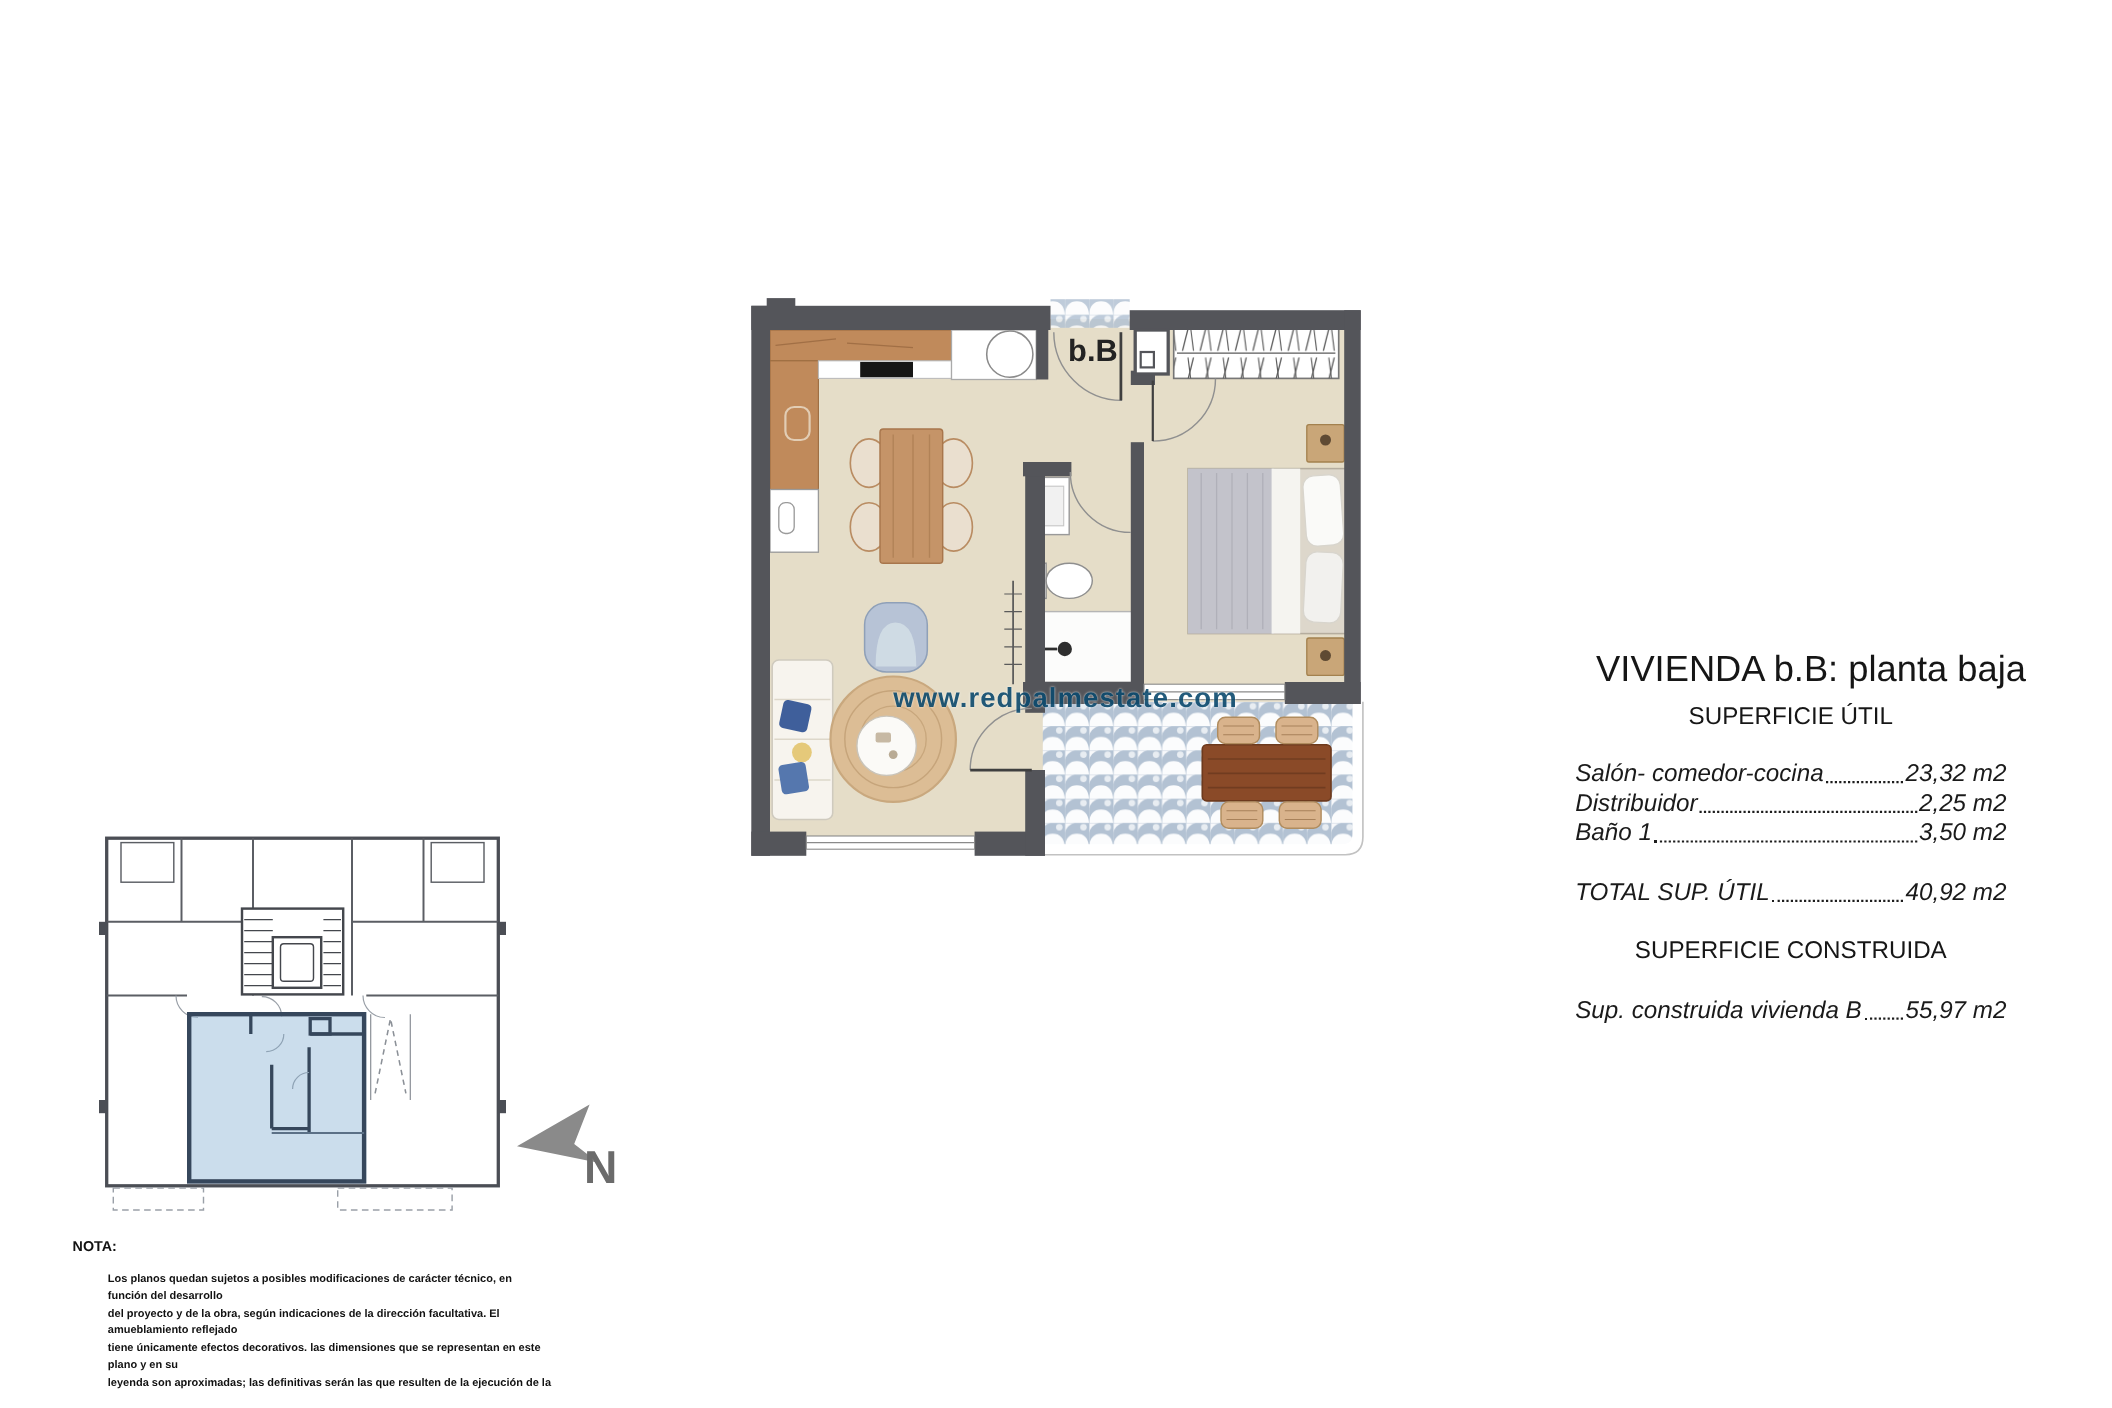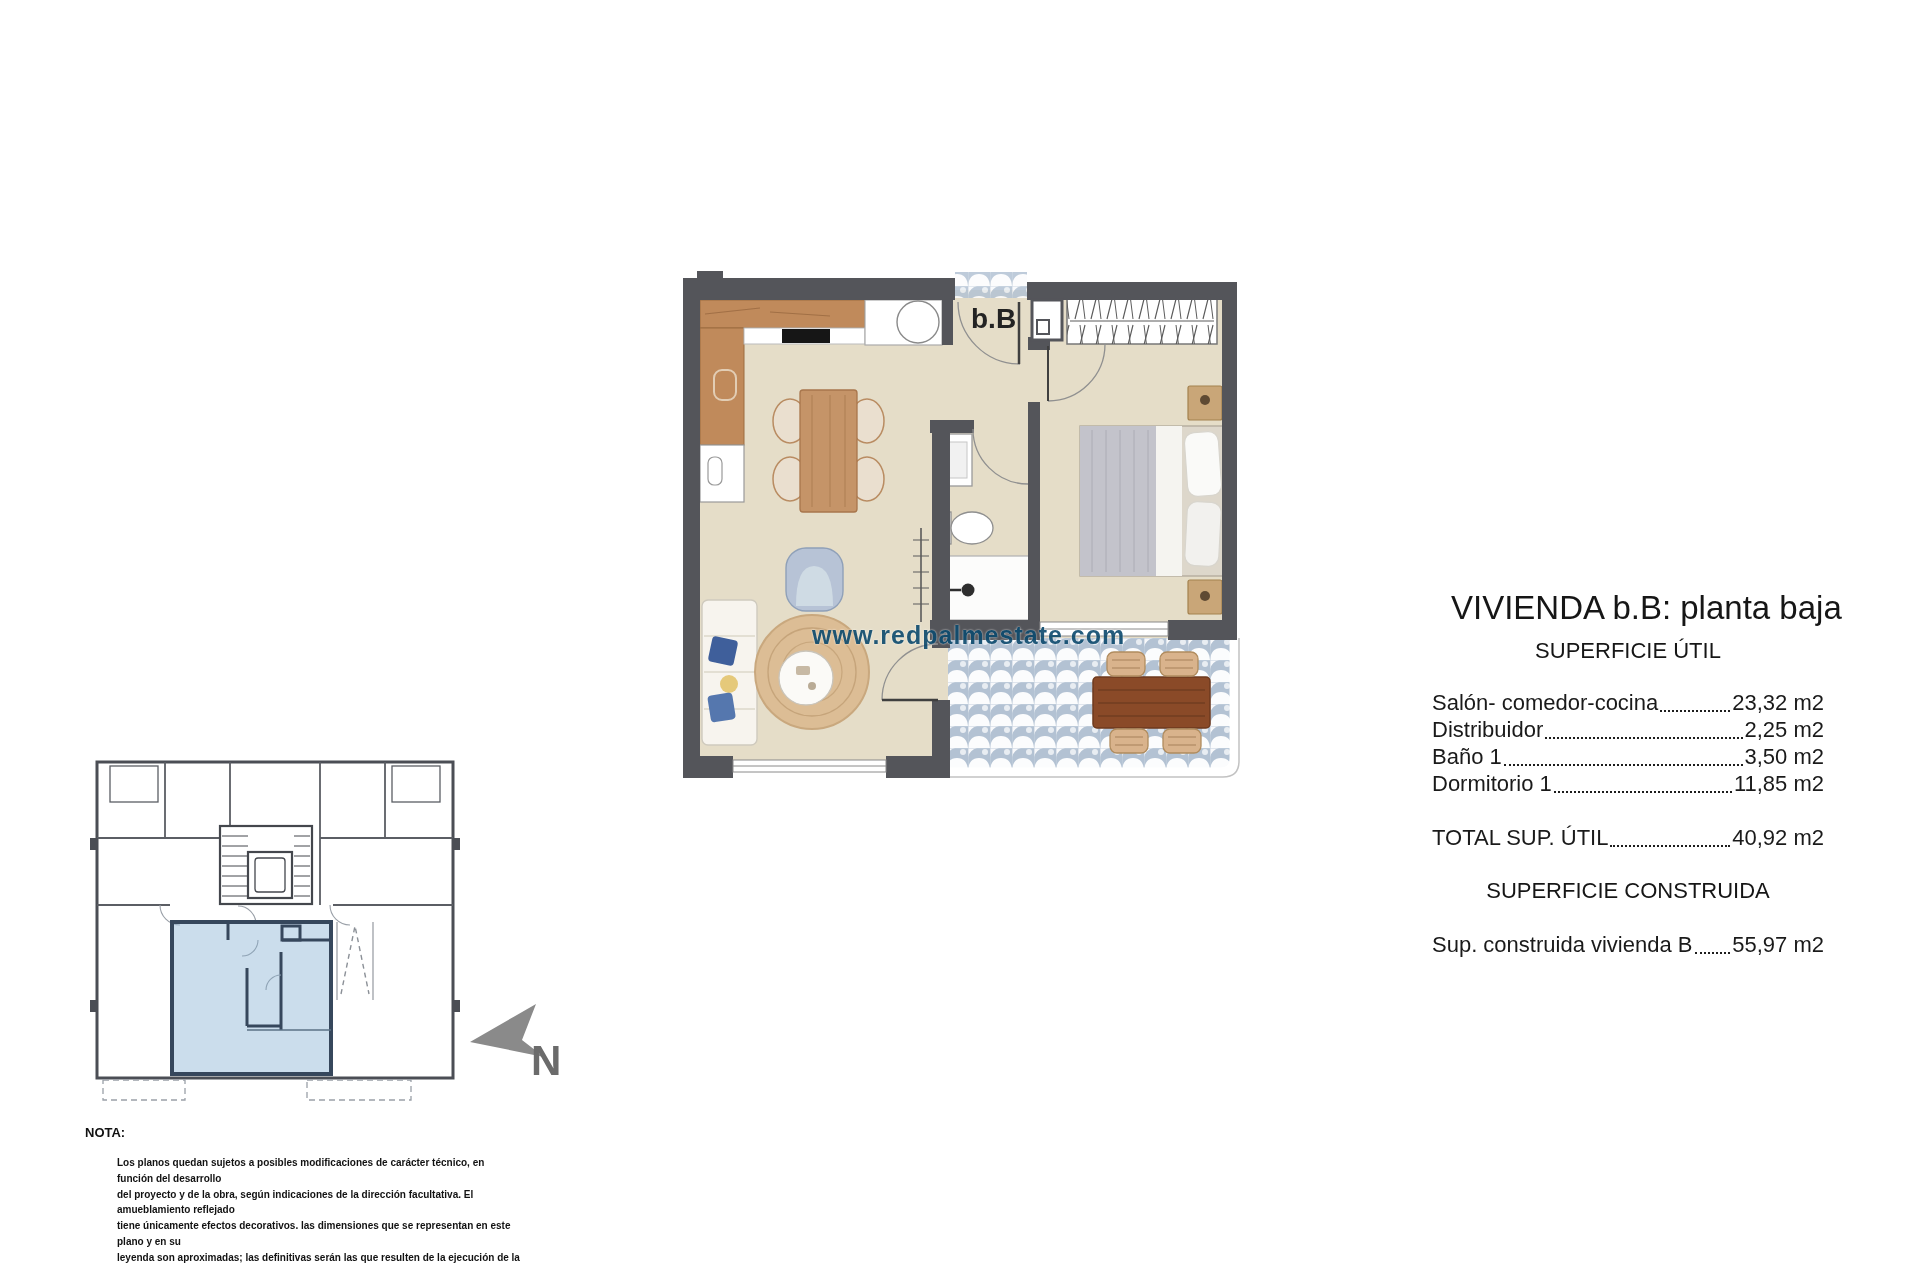--- a/index.html
+++ b/index.html
@@ -7,25 +7,25 @@
          font-family:"Liberation Sans",sans-serif;color:#1a1a1a;}
   svg{position:absolute;}
   .watermark{position:absolute;left:812px;top:621px;width:320px;
              font-size:25px;font-weight:bold;letter-spacing:1px;color:#0c4a6e;opacity:.9;
              text-shadow:0 0 2px #ffffff;z-index:5;}
   
   .info{position:absolute;left:1432px;top:588px;width:392px;}
   .info-title{font-size:33px;line-height:40px;color:#161616;white-space:nowrap;margin-left:19px;}
   .section-h{font-size:22px;margin-top:10px;color:#161616;text-align:center;}
   .rows{margin-top:25px;}
-  .row{display:flex;align-items:flex-end;font-size:22px;line-height:27px;white-space:nowrap;}
+  .row{display:flex;align-items:flex-end;font-size:22px;line-height:27px;white-space:nowrap;font-style:italic;}
   .row .dots{flex:1;border-bottom:2.6px dotted #1d1d1d;margin:0 2px;transform:translateY(-4px);}
   .gap-row{margin-top:27px;}
   
-  .nota{position:absolute;left:85px;top:1125px;width:436px;color:#121212;}
+  .nota{position:absolute;left:66px;top:1125px;width:436px;color:#121212;}
   .nota-h{font-size:13px;font-weight:bold;}
   .nota-body{margin-top:15px;font-size:10px;font-weight:bold;line-height:15.8px;margin-left:32px;}
 </style>
 </head>
 <body>
 
 <div class="sheet">
 
   <svg style="left:660px;top:240px;" width="600" height="580" viewBox="660 240 600 580">
     <defs>
@@ -282,25 +282,20 @@
       <div class="row">
         <span>Distribuidor</span>
         <span class="dots"></span>
         <span>2,25 m2</span>
       </div>
       <div class="row">
         <span>Baño 1</span>
         <span class="dots"></span>
         <span>3,50 m2</span>
       </div>
-      <div class="row">
-        <span>Dormitorio 1</span>
-        <span class="dots"></span>
-        <span>11,85 m2</span>
-      </div>
     </div>
 
     <div class="row gap-row">
       <span>TOTAL SUP. ÚTIL</span>
       <span class="dots"></span>
       <span>40,92 m2</span>
     </div>
 
 
     <div class="section-h gap-row">SUPERFICIE CONSTRUIDA</div>

